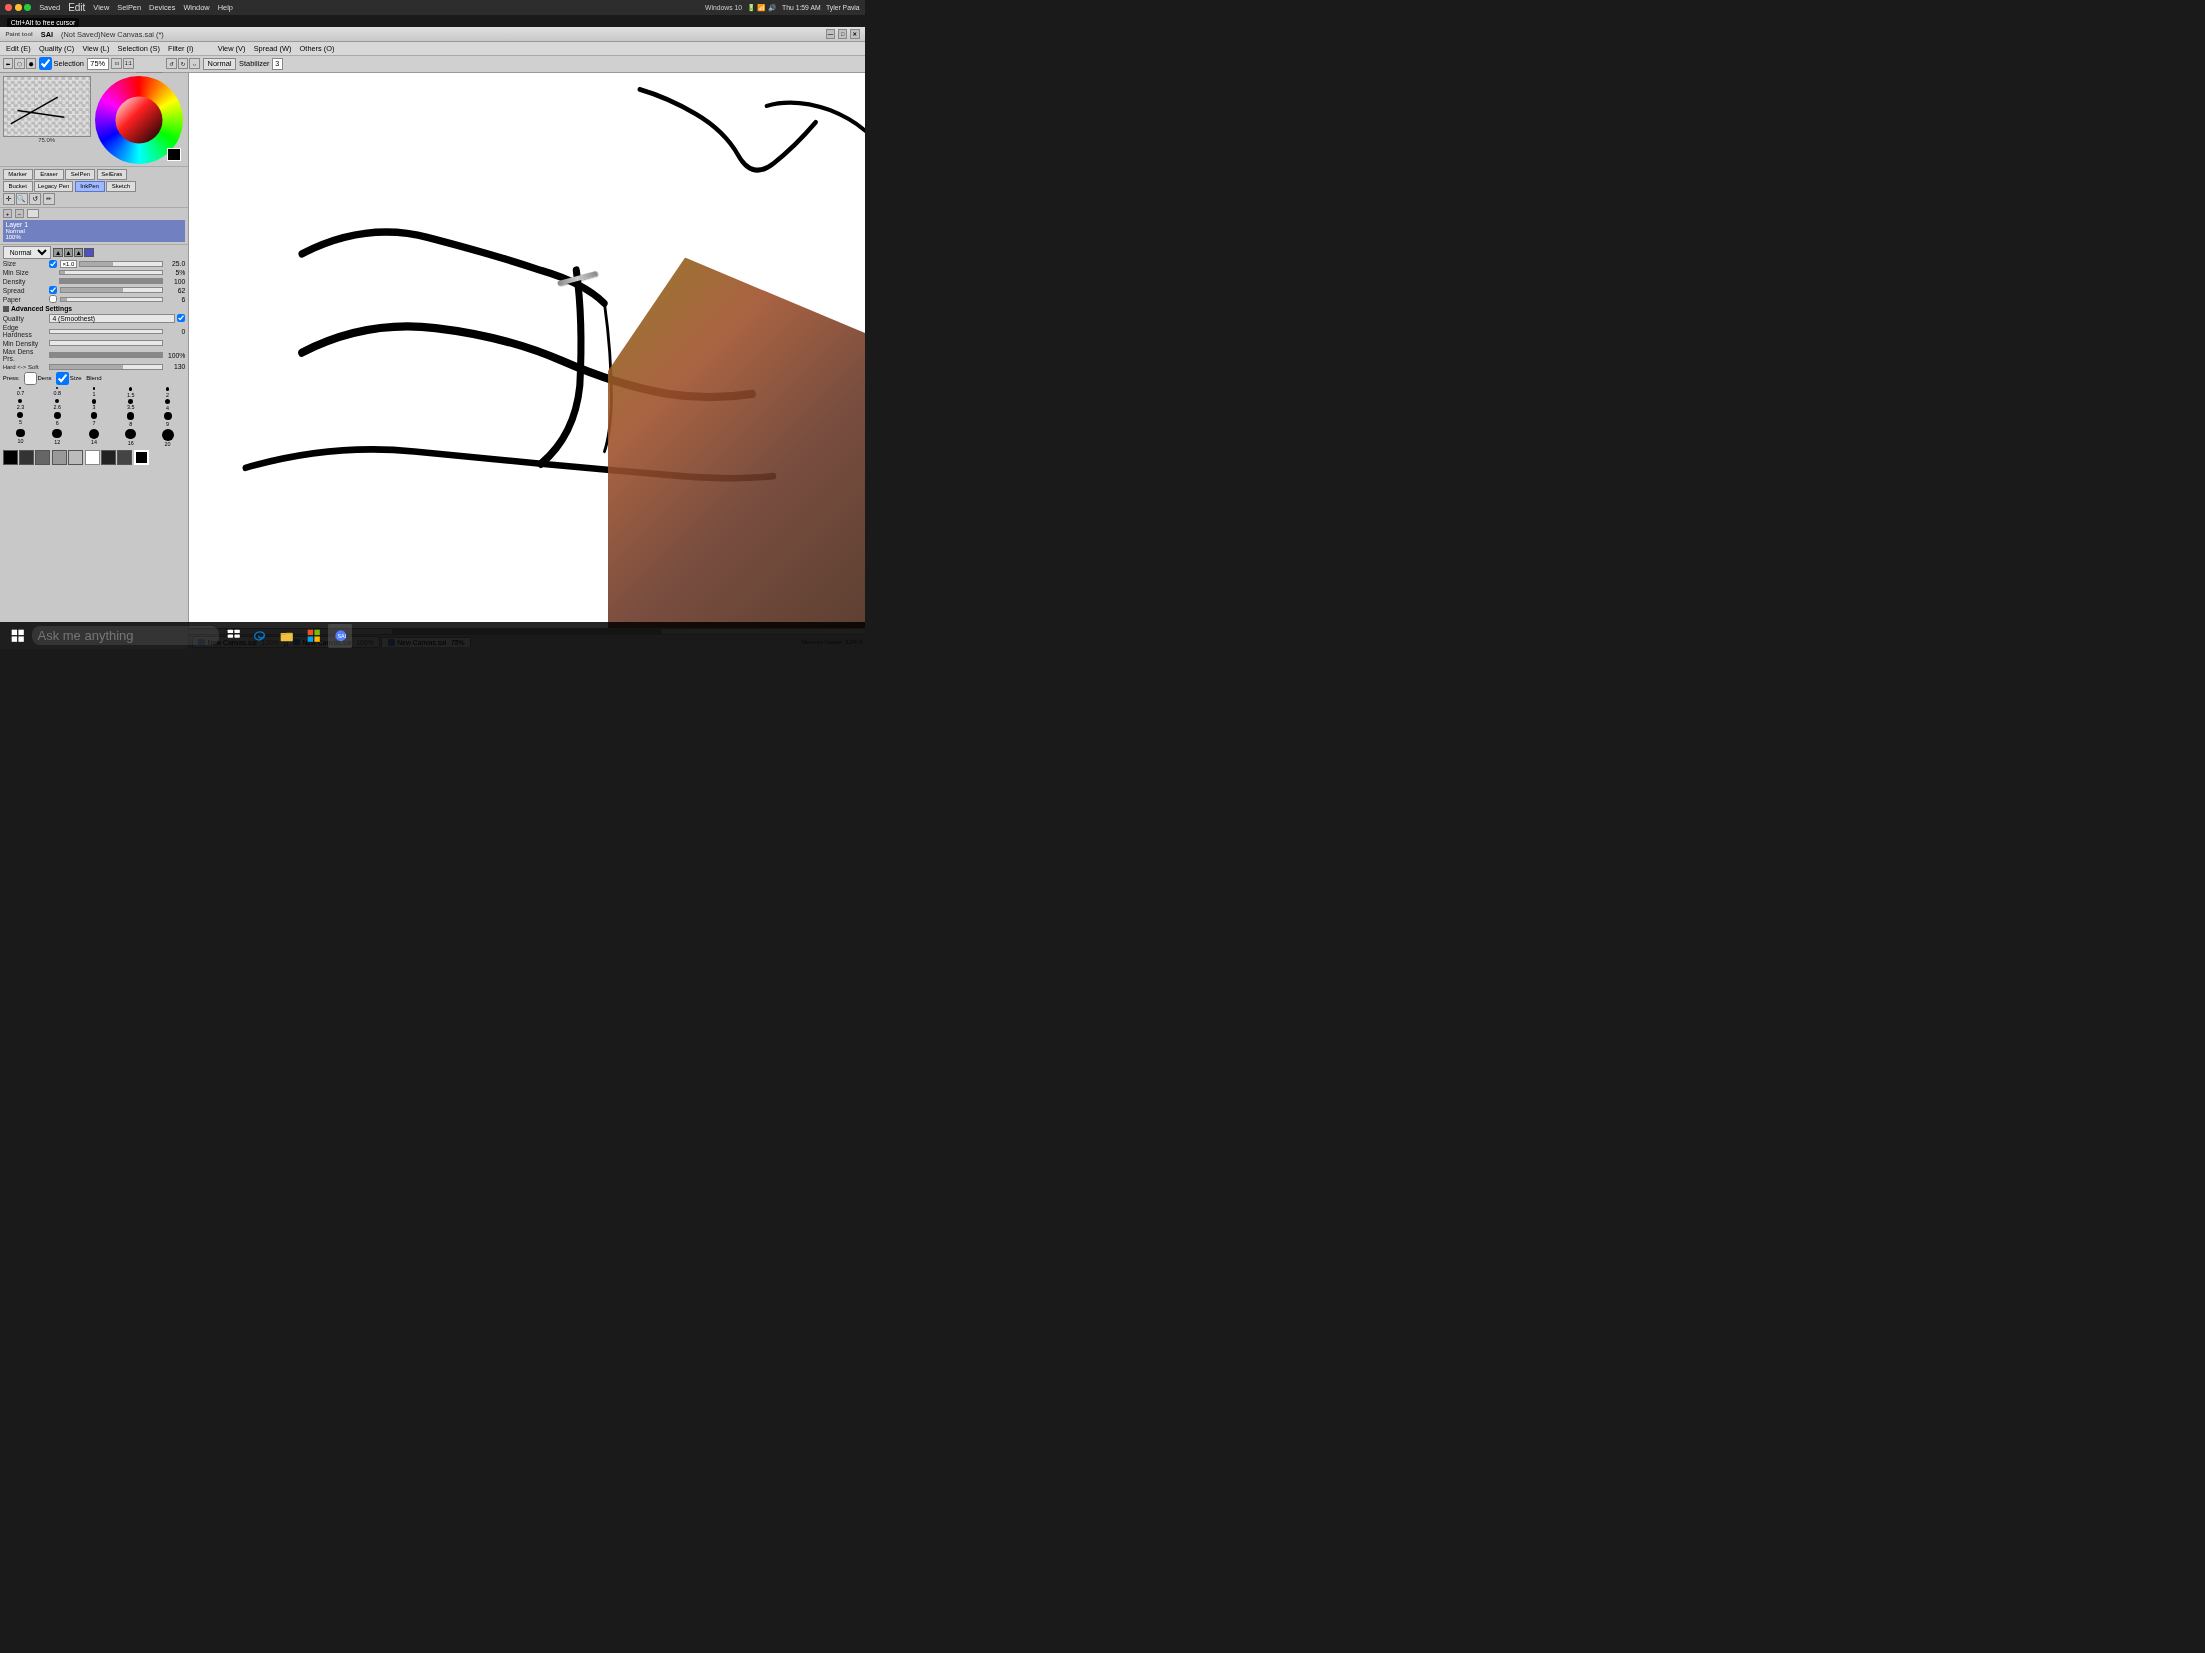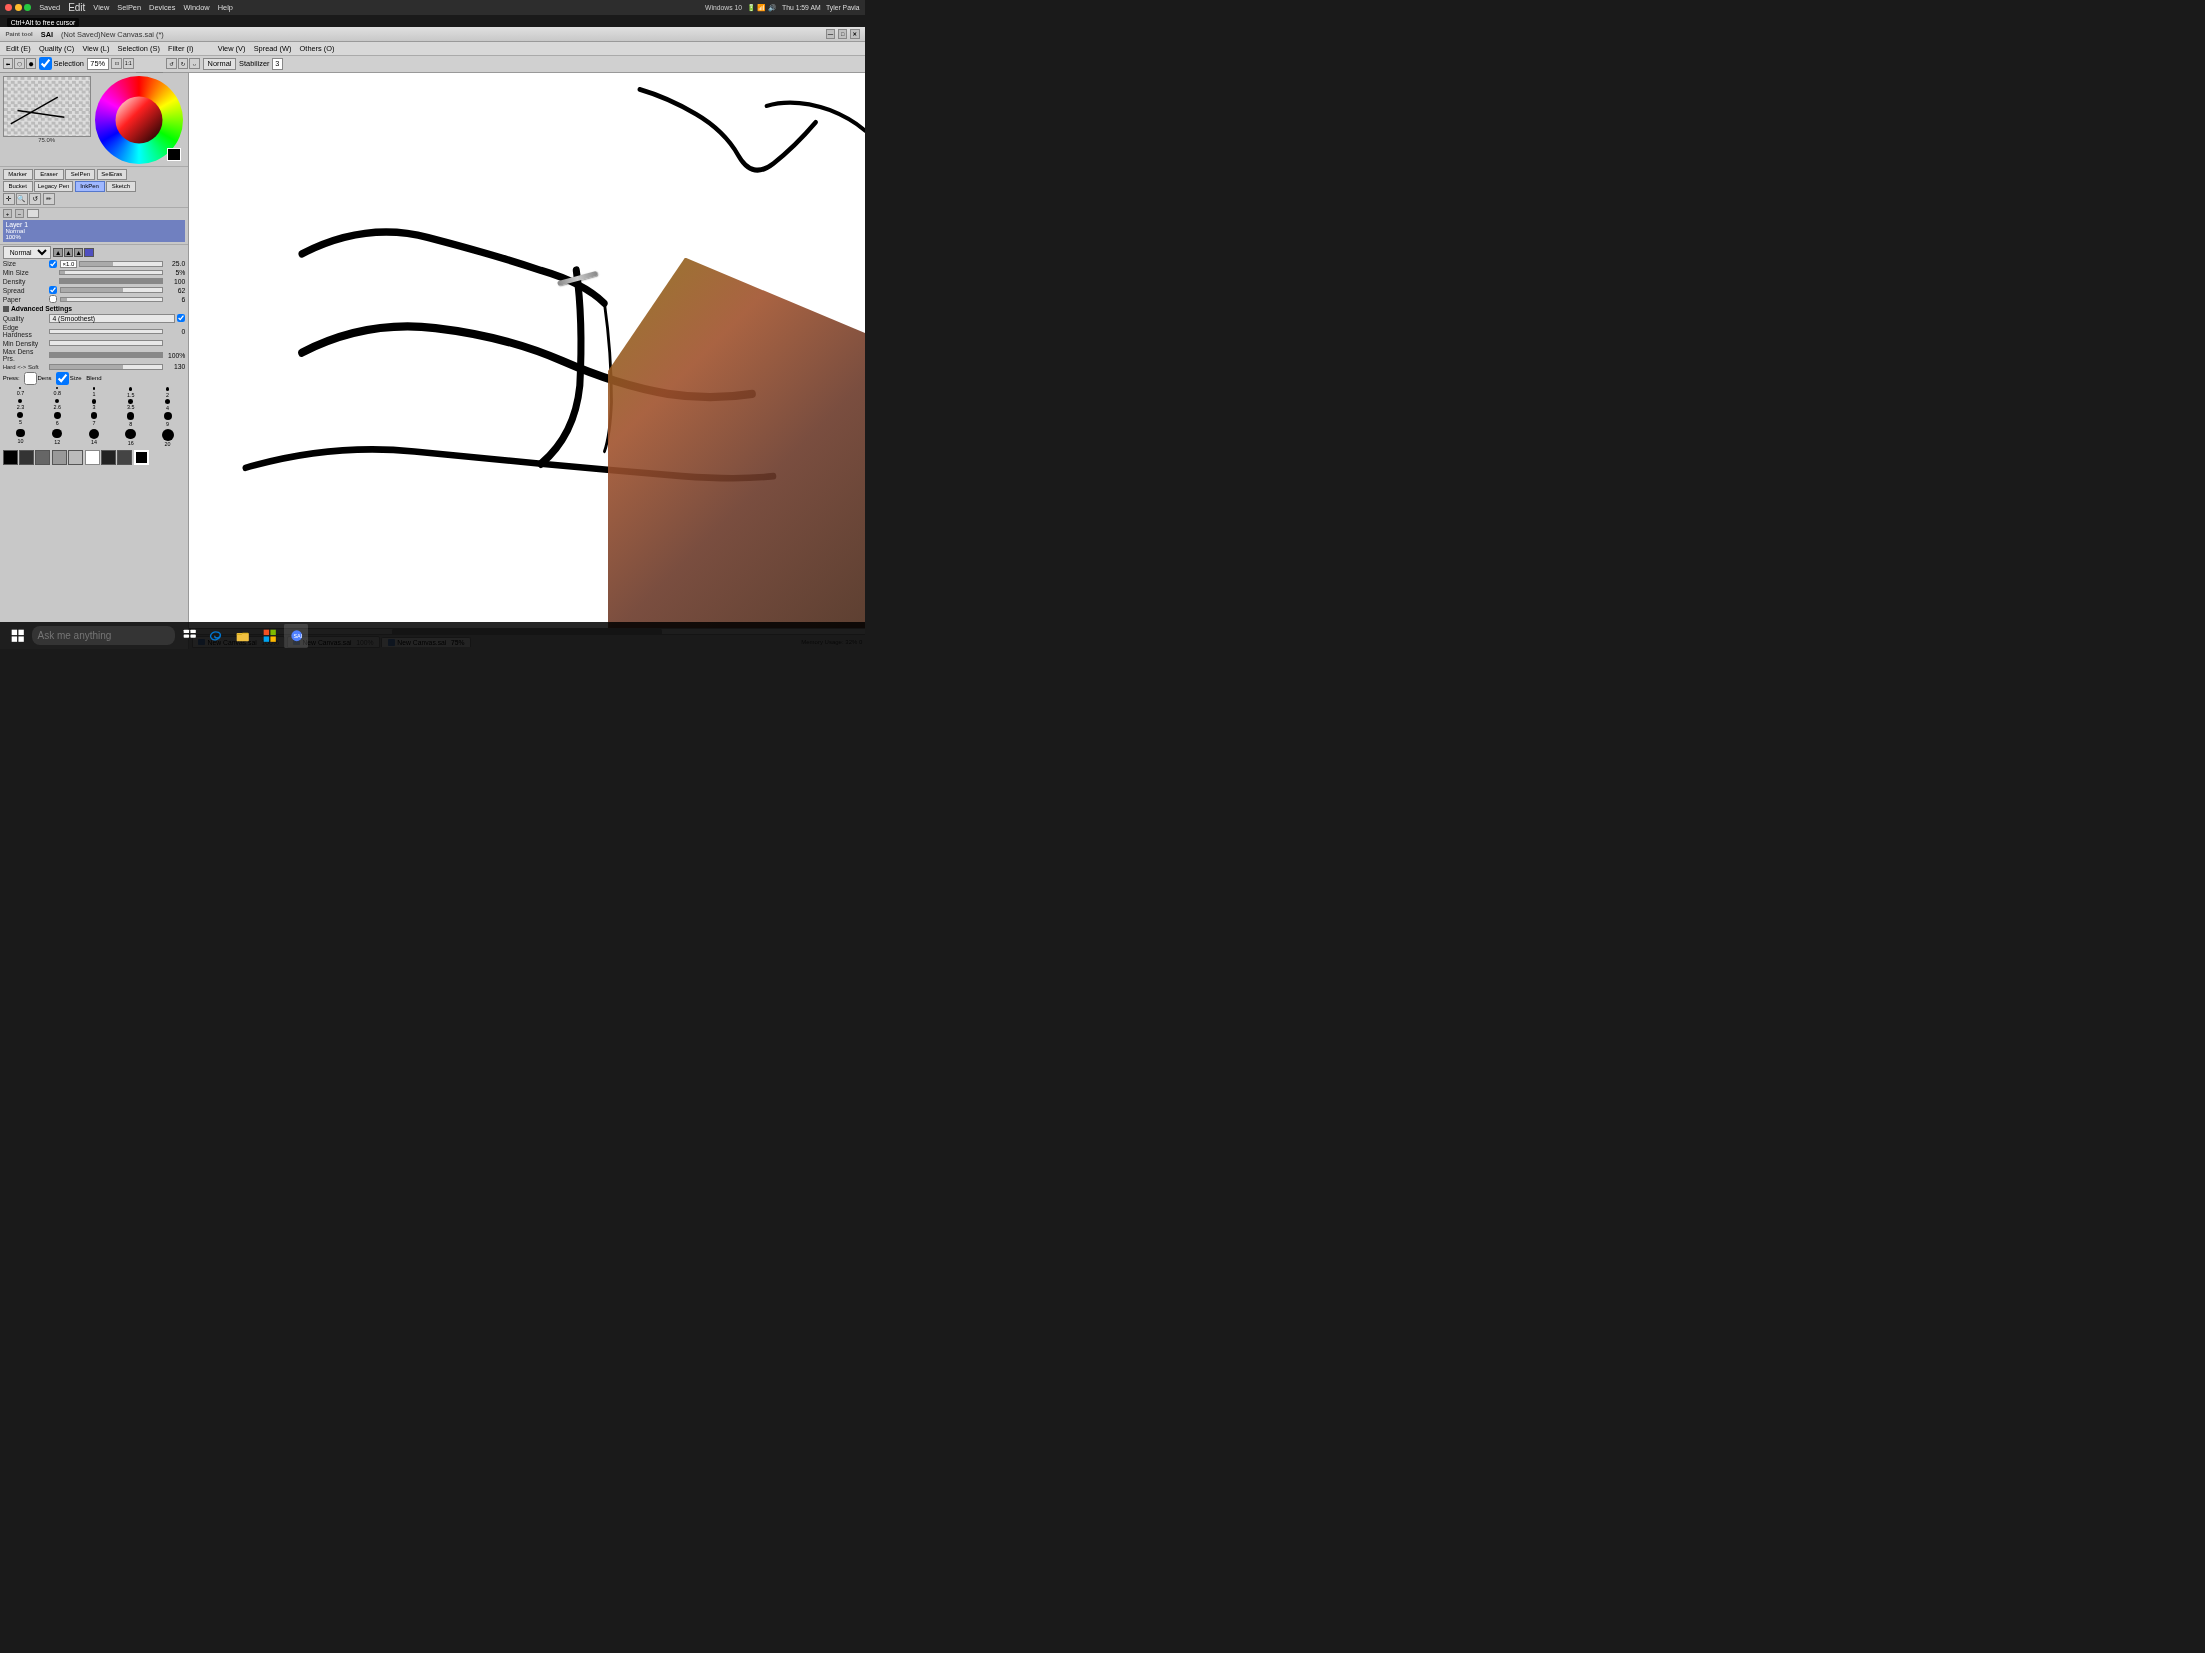--- a/index.html
+++ b/index.html
@@ -360,21 +360,21 @@
       z-index: 200;
     }
     .taskbar-search {
       flex: 0 0 108px;
       height: 19px;
       background: rgba(255,255,255,0.1);
       border: none;
       border-radius: 8px;
       color: #aaa;
       padding: 0 5.4px;
-      font-size: 10px;
+      font-size: 13px;
     }
     .taskbar-icon {
       width: 24px; height: 24px;
       display: flex;
       align-items: center;
       justify-content: center;
       cursor: pointer;
       border-radius: 1.4px;
     }
     .taskbar-icon svg { width: 13.5px; height: 13.5px; }

